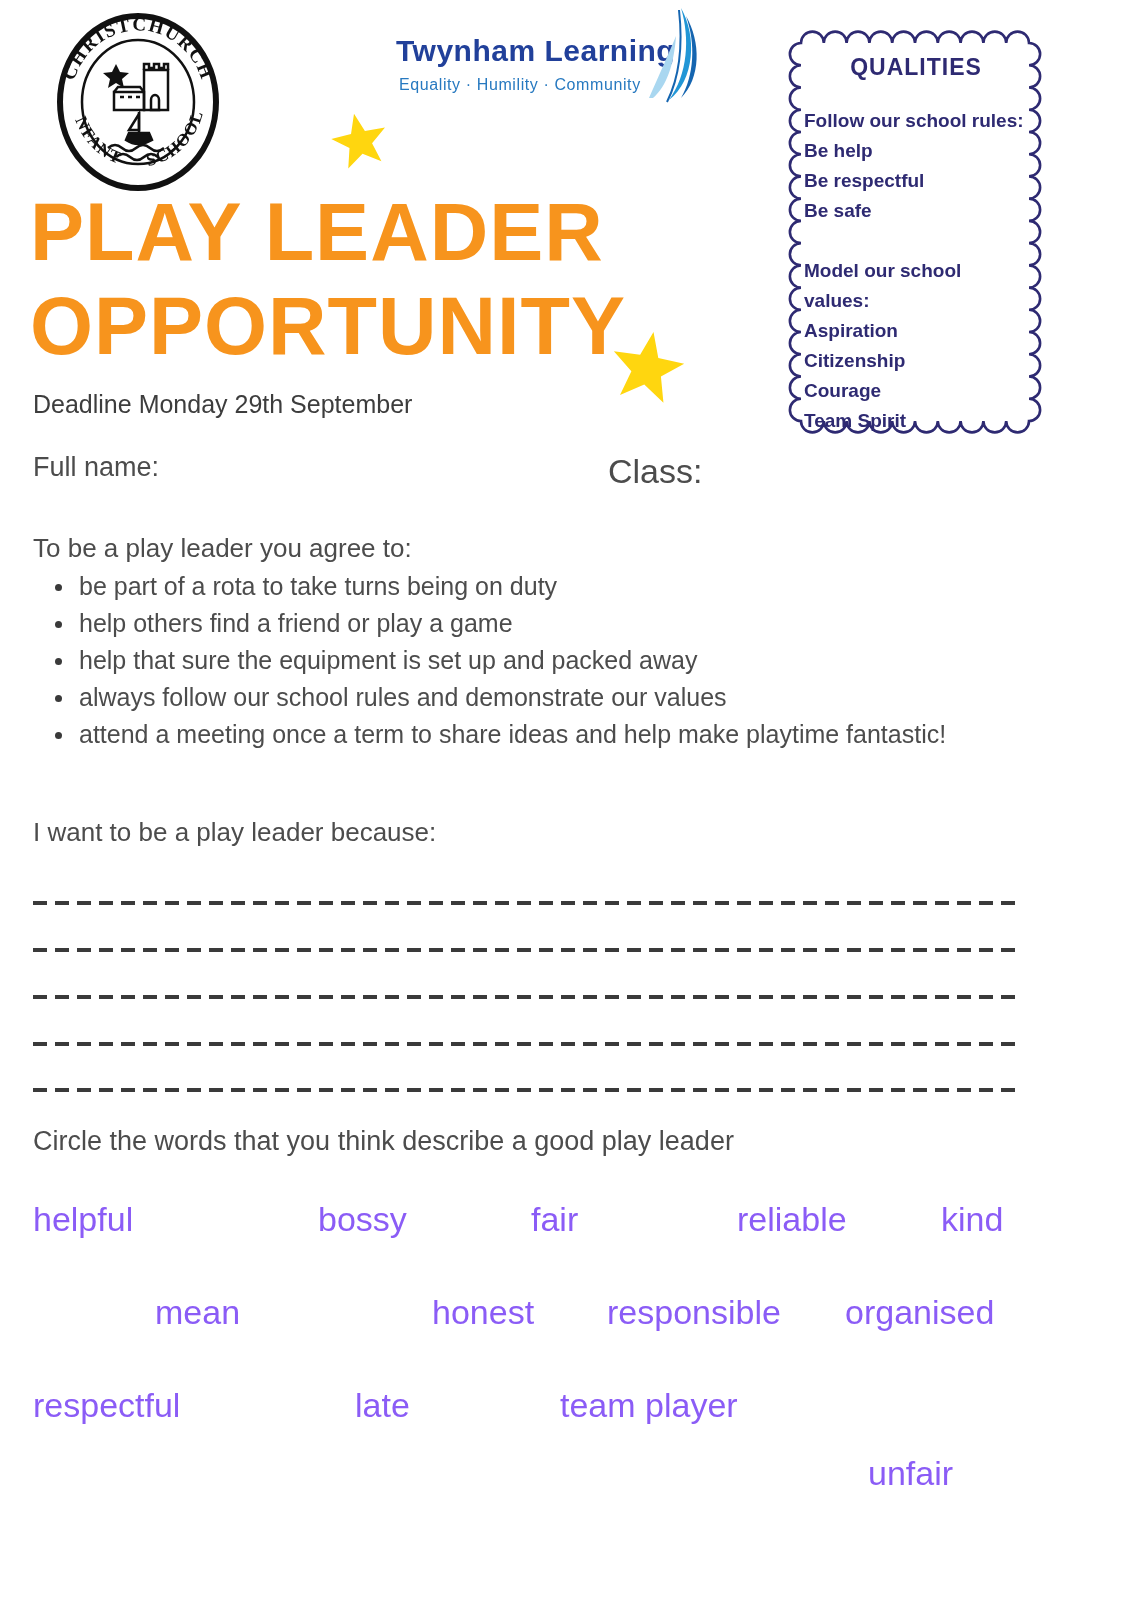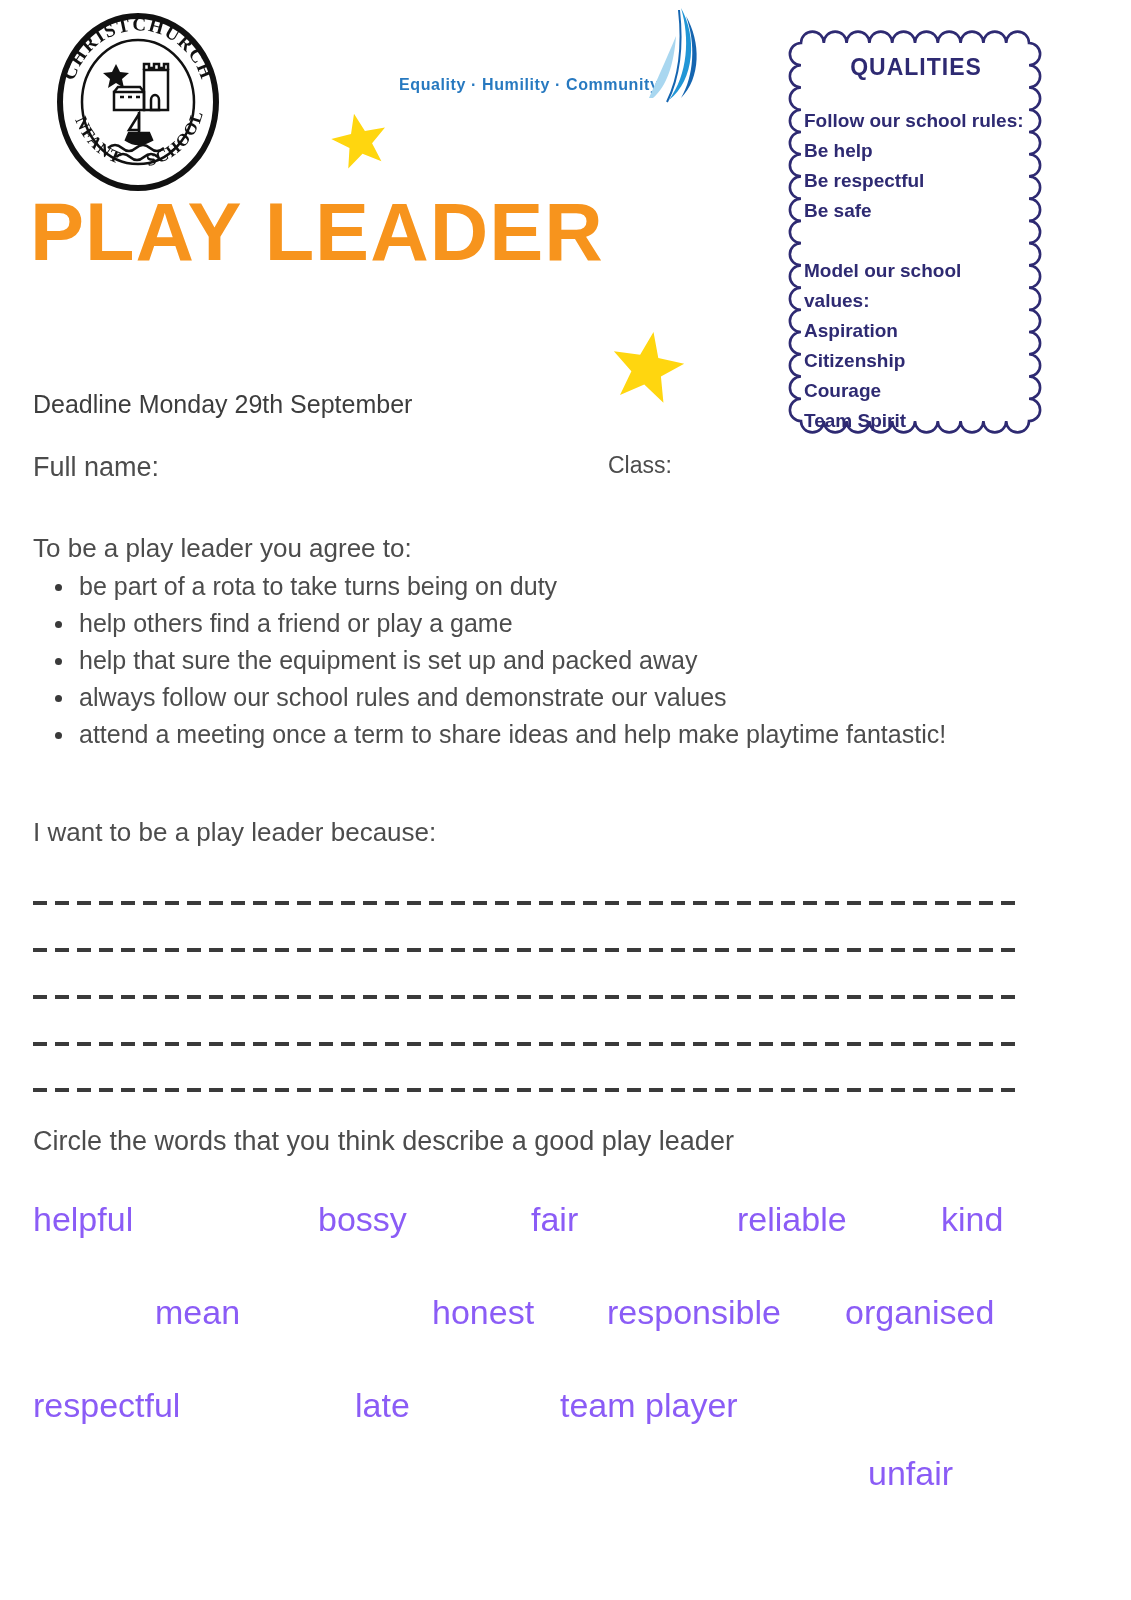--- a/index.html
+++ b/index.html
@@ -7,21 +7,21 @@
   body { font-family:"Liberation Sans", sans-serif; }
   .page {
     position:relative; width:1131px; height:1600px; background:#ffffff;
     overflow:hidden; margin:0 auto;
   }
   .abs { position:absolute; }
 
   
   .seal { left:56px; top:12px; width:164px; height:180px; }
   .trust-title { left:396px; top:34px; font-size:30px; font-weight:700; letter-spacing:0.5px; }
-  .trust-tagline { left:399px; top:76px; font-size:16px; font-weight:700; letter-spacing:0.6px; }
+  .trust-tagline { left:399px; top:76px; font-size:16px; font-weight:400; letter-spacing:0.6px; }
   .sail { left:643px; top:6px; width:58px; height:102px; }
   .star1 { left:330px; top:106px; width:60px; height:72px; transform:rotate(-12deg); }
   .star2 { left:608px; top:330px; width:78px; height:78px; transform:rotate(10deg); }
 
   
   .qualities { left:788px; top:30px; width:254px; height:404px; }
   .qualities svg.border { position:absolute; left:0; top:0; }
   .qualities .content {
     position:absolute; left:16px; top:22px; right:14px;
     font-size:19px; line-height:30px; font-weight:700;
@@ -35,21 +35,21 @@
     line-height:1; white-space:nowrap;text-align:right;
   }
   .title-line1 { top:192px; }
   .title-line2 { top:286px; }
 
   .deadline { left:33px; top:390px; font-size:25px; color:#3d3d3d; }
 
   
   .bodytext { color:#4c4c4c; }
   .fullname { left:33px; top:452px; font-size:27px; }
-  .classlabel { left:608px; top:452px; font-size:23px; }
+  .classlabel { left:608px; top:452px; font-size:34px; }
   .agree-intro { left:33px; top:533px; font-size:26px; }
   .agree-list { left:55px; top:568px; list-style:none; }
   .agree-list li {
     font-size:25px; line-height:37px; color:#4c4c4c;
     padding-left:24px; position:relative;
   }
   .agree-list li::before {
     content:""; position:absolute; left:0; top:16px;
     width:7px; height:7px; border-radius:50%; background:#3a3a3a;
   }
@@ -91,20 +91,21 @@
 
     <g stroke="#111111" stroke-width="2.5" fill="none">
       <path d="M70 128 q12 8 26 0 l-3 -7 h-20 Z" fill="#111111"></path>
       <path d="M83 100 v21"></path>
       <path d="M83 102 l-10 16 h10 Z"></path>
       <path d="M52 136 q7 -6 14 0 t14 0 t14 0 t14 0"></path>
       <path d="M60 145 q7 -6 14 0 t14 0 t14 0"></path>
     </g>
   </svg>
 
+  <div class="abs trust-title" style="color:#21409A;">Twynham Learning</div>
   <div class="abs trust-tagline" style="color:#2779C0;">Equality · Humility · Community</div>
   <svg class="abs sail" viewBox="0 0 58 102">
     <path d="M10 92 C24 80 31 58 33 30 C23 54 13 76 6 92 Z" fill="#A9D7F0"></path>
     <path d="M38 2 C47 32 45 68 26 94 C52 74 54 30 38 2 Z" fill="#2196D6"></path>
     <path d="M43 10 C53 38 51 70 38 92 C58 72 58 36 43 10 Z" fill="#1565B0"></path>
     <path d="M36 4 C40 40 36 72 24 96" stroke="#1565B0" stroke-width="2" fill="none"></path>
   </svg>
 
   <svg class="abs star1" viewBox="-52 -52 104 104">
     <path d="M0,-50 L12.3,-17 L47.6,-15.5 L20,6.5 L29.4,40.5 L0,21 L-29.4,40.5 L-20,6.5 L-47.6,-15.5 L-12.3,-17 Z" fill="#FFD60F"></path>
@@ -126,20 +127,21 @@
       <div class="gap"></div>
       <div>Model our school values:</div>
       <div>Aspiration</div>
       <div>Citizenship</div>
       <div>Courage</div>
       <div>Team Spirit</div>
     </div>
   </div>
 
   <div class="abs main-title title-line1" style="color:#F7941D;">PLAY LEADER</div>
+  <div class="abs main-title title-line2" style="color:#F7941D;">OPPORTUNITY</div>
 
   <div class="abs deadline">Deadline Monday 29th September</div>
 
   <div class="abs fullname bodytext">Full name:</div>
   <div class="abs classlabel bodytext">Class:</div>
 
   <div class="abs agree-intro bodytext">To be a play leader you agree to:</div>
   <ul class="abs agree-list">
     <li>be part of a rota to take turns being on duty</li>
     <li>help others find a friend or play a game</li>

